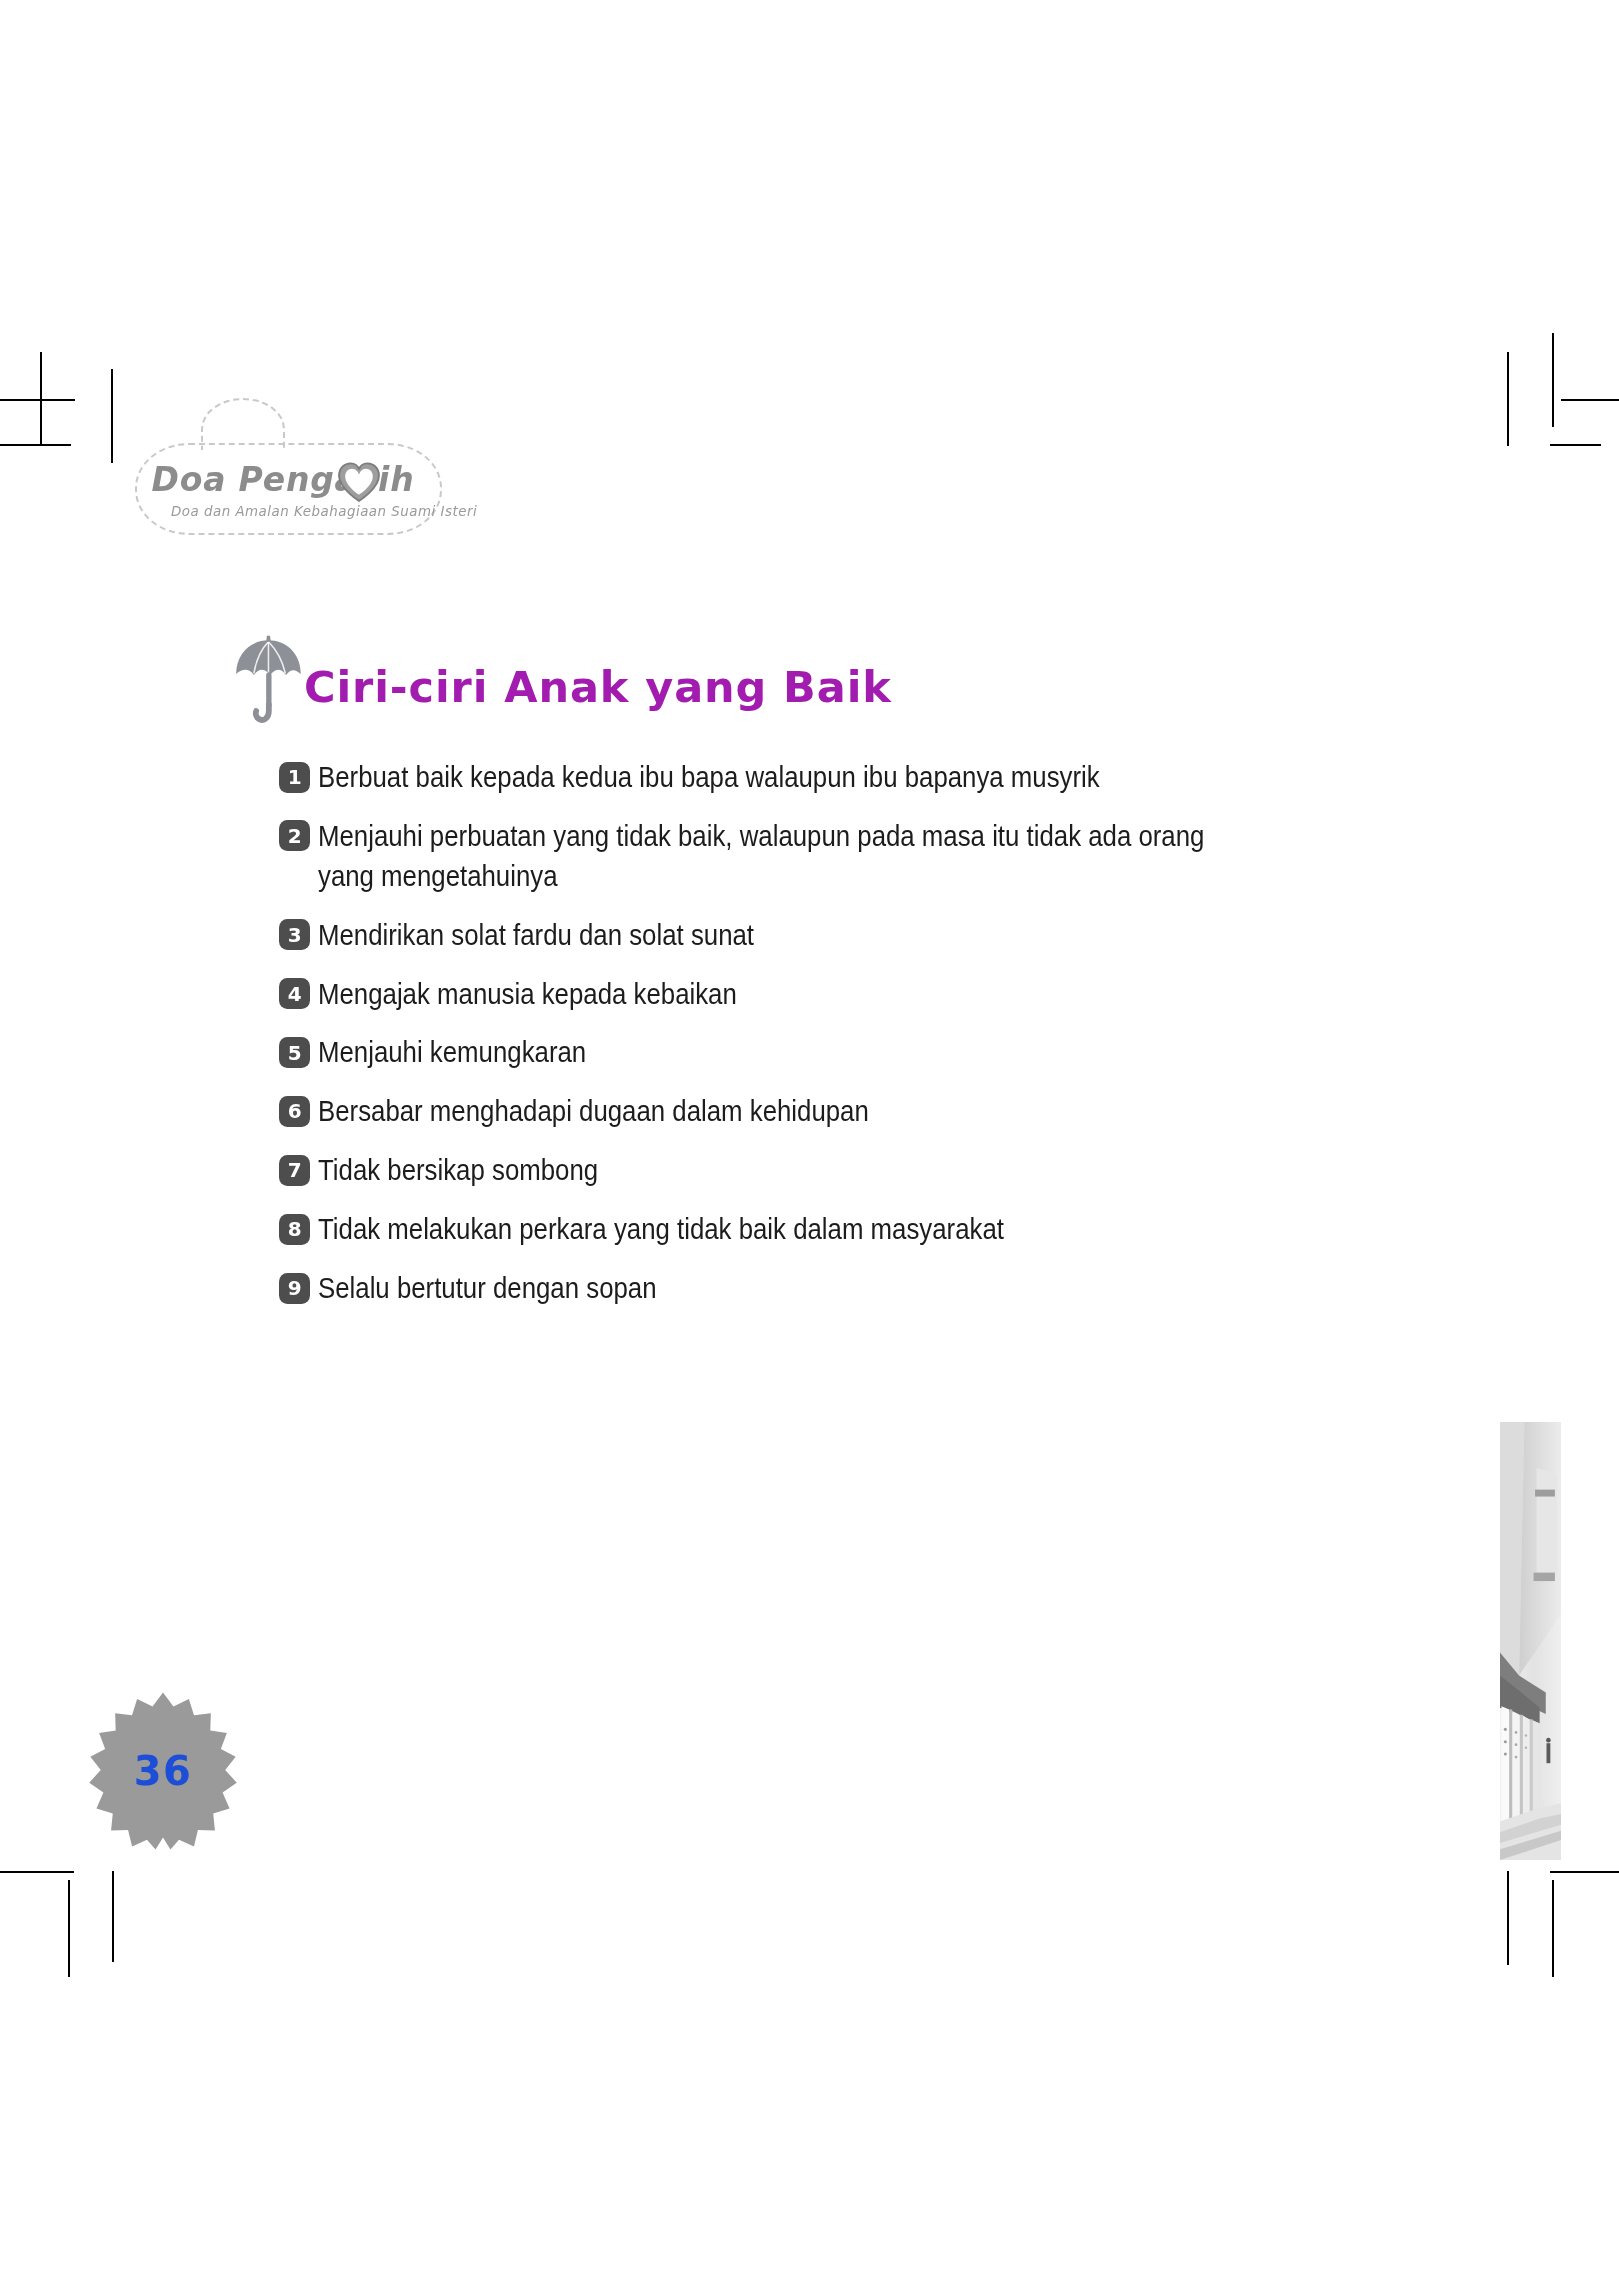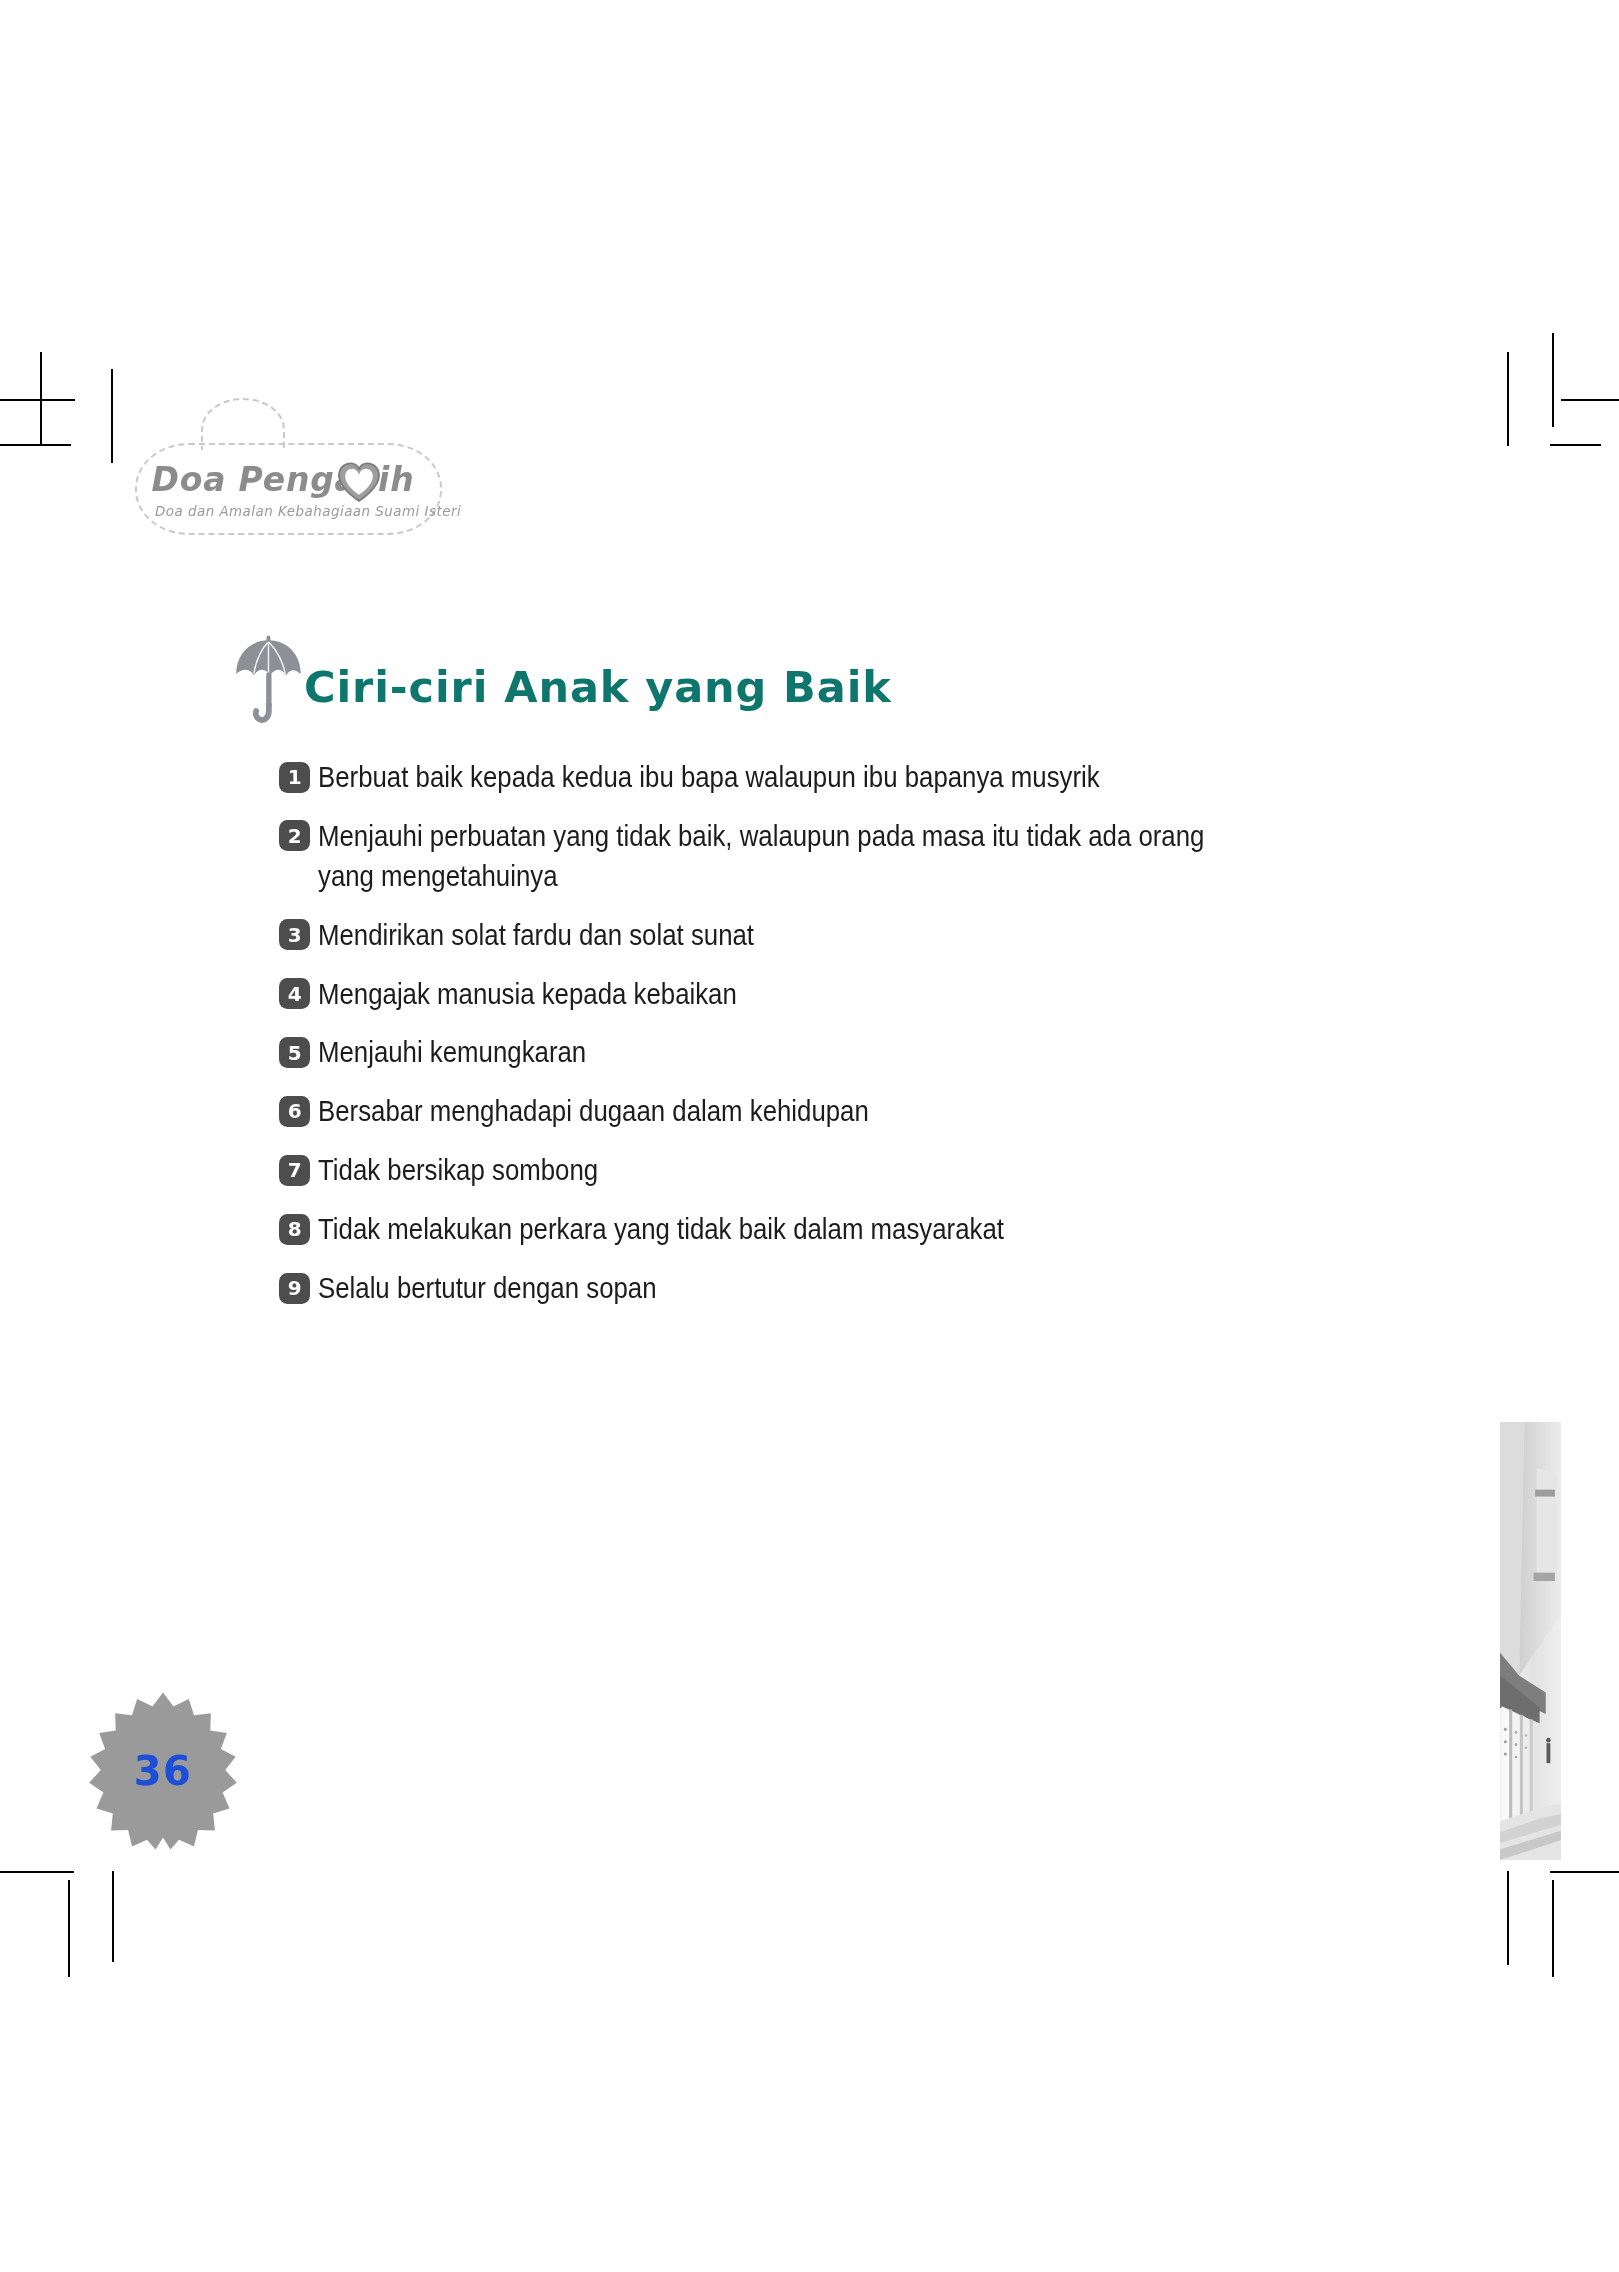--- a/index.html
+++ b/index.html
@@ -73,21 +73,21 @@
   }
   #logo-heart {
     position: absolute;
     left: 209px;
     top: 29px;
     width: 46px;
     height: 43px;
   }
   #logo-tagline {
     position: absolute;
-    left: 28px;
+    left: 44px;
     top: 72px;
     font-family: "DejaVu Sans", sans-serif;
     font-size: 13.4px;
     font-style: italic;
     color: #9a9a9a;
     letter-spacing: 0.5px;
     white-space: nowrap;
   }
 
   
@@ -104,21 +104,21 @@
     width: 80px;
     height: 91px;
   }
   #section-title {
     position: absolute;
     left: 74px;
     top: 28px;
     font-family: "DejaVu Sans", sans-serif;
     font-size: 43px;
     font-weight: bold;
-    color: #0f766e;
+    color: #a21caf;
     letter-spacing: 0.9px;
     white-space: nowrap;
   }
 
   
   #list {
     position: absolute;
     left: 253px;
     top: 757px;
     width: 1167px;

